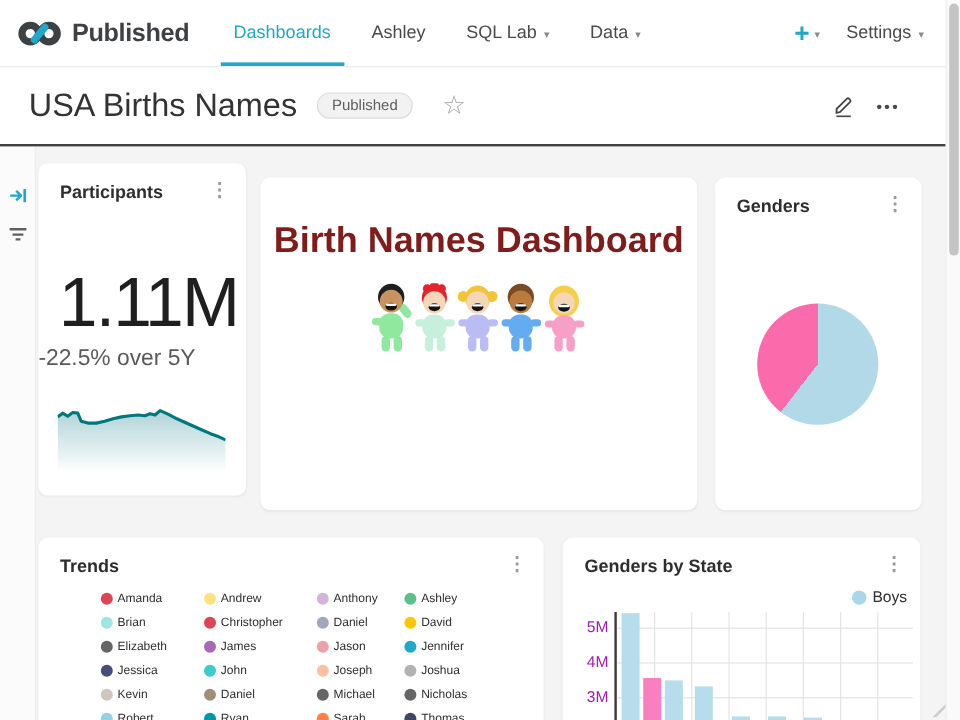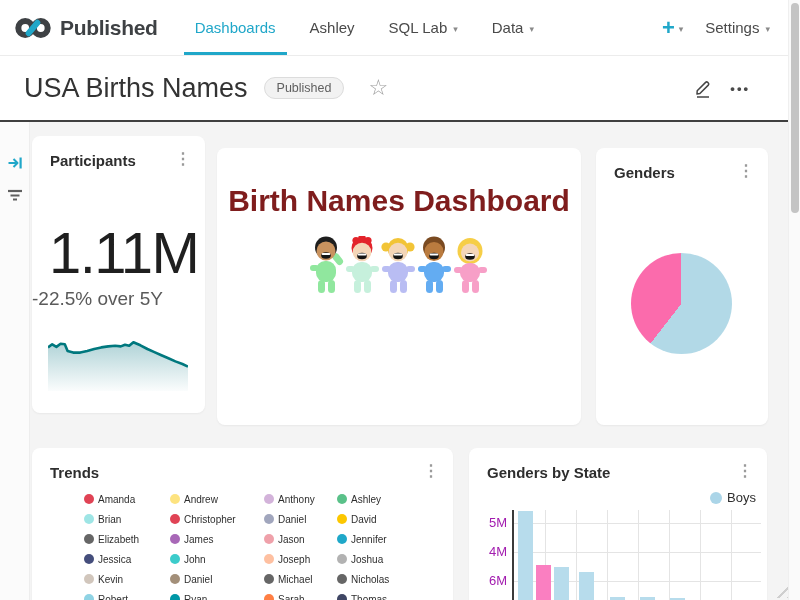--- a/index.html
+++ b/index.html
@@ -377,21 +377,21 @@
         <div class="bar" style="left: 4px; top: 1.4px; background: rgb(183, 220, 236);"></div>
         <div class="bar" style="left: 22px; top: 55.1px; background: rgb(250, 127, 193);"></div>
         <div class="bar" style="left: 40px; top: 56.5px; background: rgb(183, 220, 236);"></div>
         <div class="bar" style="left: 65px; top: 62.3px; background: rgb(183, 220, 236);"></div>
         <div class="bar" style="left: 96px; top: 86.9px; background: rgb(183, 220, 236);"></div>
         <div class="bar" style="left: 126px; top: 86.9px; background: rgb(183, 220, 236);"></div>
         <div class="bar" style="left: 156px; top: 88.4px; background: rgb(183, 220, 236);"></div>
       </div>
   <div class="y-label" style="top: 67px;">5M</div>
       <div class="y-label" style="top: 96px;">4M</div>
-      <div class="y-label" style="top: 125px;">6M</div>
+      <div class="y-label" style="top: 125px;">3M</div>
     </section>
 
   <div class="scrollbar">
     <div class="scroll-thumb"></div>
   </div>
   <div class="resize-handle"></div>
 
 </div>
 
 </body></html>

